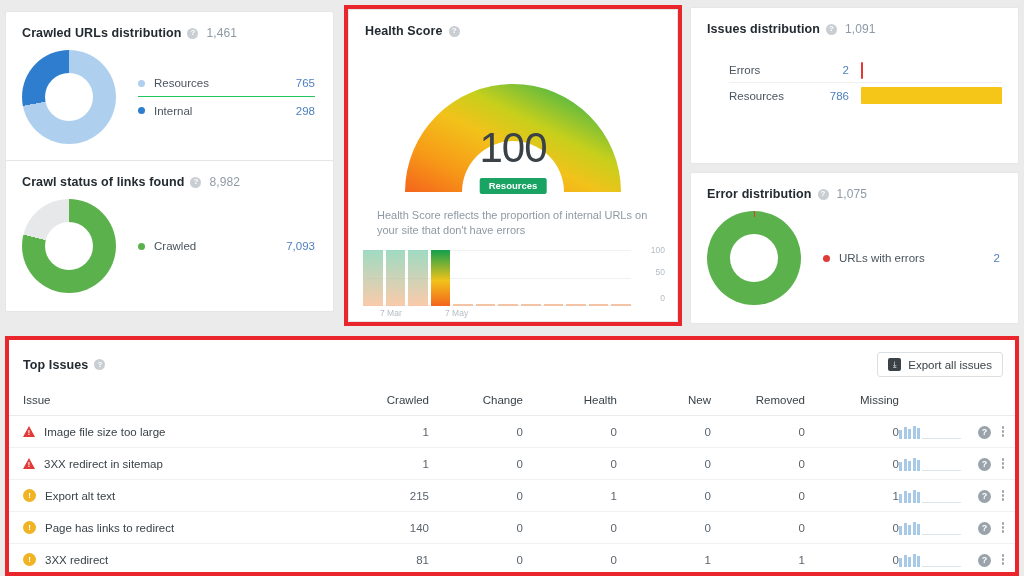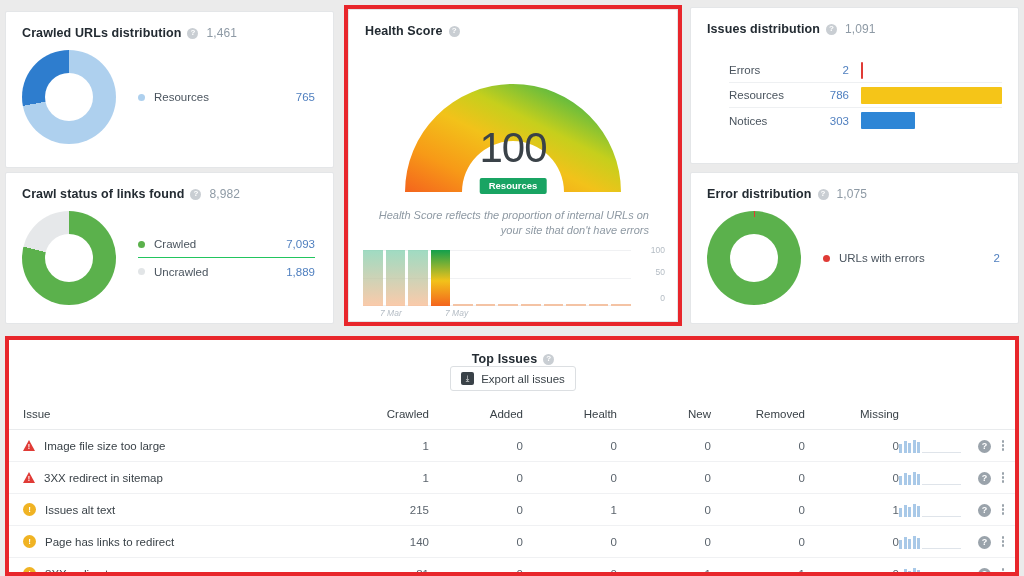--- a/index.html
+++ b/index.html
@@ -81,60 +81,58 @@
     font-family: "Liberation Sans", sans-serif;
   }
   .badge {
     position: absolute; left: 50%; top: 138px; transform: translateX(-50%);
     background: #19a463; color: #fff;
     font-size: 9.5px; font-weight: bold;
     padding: 2px 9px 3px 9px; border-radius: 2px;
     white-space: nowrap;
   }
   .hs-desc {
-    margin: 16px 28px 0 28px;
-    text-align: right;
+    margin: 16px 12px 0 28px;
+    text-align: left;
     font-size: 11px;
     line-height: 15px;
     color: #8e99a3;
-    font-style: italic;
   }
   .spark { position: relative; margin: 12px 12px 0 14px; height: 68px; }
   .spark-grid { position: absolute; left: 0; right: 34px; top: 0; bottom: 12px; }
   .spark-line { position: absolute; left: 0; right: 0; height: 1px; background: #f0f1f3; }
   .spark-axis {
     position: absolute; right: 0; width: 30px; text-align: right;
     font-size: 8.5px; color: #b4bcc4;
   }
   .spark-bars {
     position: absolute; left: 0; right: 34px; top: 0; bottom: 12px;
     display: flex; align-items: flex-end; gap: 3px;
   }
   .sbar { flex: 1 1 0; }
   .spark-xlabels { position: absolute; left: 0; right: 34px; bottom: -2px; height: 12px; }
-  .spark-xlabel { position: absolute; font-size: 8.5px; color: #b4bcc4; white-space: nowrap; font-style: italic; }
+  .spark-xlabel { position: absolute; font-size: 8.5px; color: #b4bcc4; white-space: nowrap; }
 
   
   .bars-body { padding: 14px 16px 0 16px; }
   .bar-row {
     display: flex; align-items: center; height: 25px;
     border-bottom: 1px solid #eef0f2; font-size: 11.5px;
   }
   .bar-row:last-child { border-bottom: none; }
   .bar-label { width: 72px; color: #4a545e; flex: 0 0 auto; }
   .bar-val { width: 48px; text-align: right; color: #4f7fbf; flex: 0 0 auto; margin-right: 12px; }
   .bar-track { flex: 1 1 auto; height: 17px; position: relative; }
   .bar-fill { position: absolute; left: 0; top: 0; bottom: 0; border-radius: 1px; }
 
   
   .ti-card { position: absolute; background: #fff; }
   .ti-head {
     display: flex; align-items: center; justify-content: space-between;
     padding: 12px 12px 0 14px;
-    flex-direction: column;
   }
   .export-btn {
     display: flex; align-items: center; gap: 7px;
     border: 1px solid #dcdfe2; border-radius: 3px;
     background: #fff; padding: 5px 10px;
     font-size: 11.5px; color: #3a4248; cursor: pointer;
     white-space: nowrap;
   }
   .export-ico {
     width: 13px; height: 13px; background: #3a4248; border-radius: 2px;
@@ -211,44 +209,44 @@
     <div class="donut-body">
       <div class="donut-wrap">
         <div class="donut" style="background: conic-gradient(#aed0ee 0deg 259deg, #2e7dce 259deg 360deg);"></div>
       </div>
       <div class="legend">
         <div class="legend-row">
           <span class="dot" style="background:#aed0ee"></span>
           <span class="legend-label">Resources</span>
           <span class="legend-val">765</span>
         </div>
+        <div class="legend-row">
+          <span class="dot" style="background:#2e7dce"></span>
+          <span class="legend-label">Internal</span>
+          <span class="legend-val">298</span>
+        </div>
       </div>
     </div>
   </div>
 
-  <div class="card" style="left:5px; top:172px; width:329px; height:152px;">
+  <div class="card" style="left:5px; top:160px; width:329px; height:152px;">
     <div class="card-title">
       <span>Crawl status of links found</span>
       <span class="help">?</span>
       <span class="count">8,982</span>
     </div>
     <div class="donut-body">
       <div class="donut-wrap">
         <div class="donut" style="background: conic-gradient(#5bb14c 0deg 284deg, #e6e8ea 284deg 360deg);"></div>
       </div>
       <div class="legend">
         <div class="legend-row">
           <span class="dot" style="background:#5bb14c"></span>
           <span class="legend-label">Crawled</span>
           <span class="legend-val">7,093</span>
-        </div>
-        <div class="legend-row">
-          <span class="dot" style="background:#e2e5e7"></span>
-          <span class="legend-label">Uncrawled</span>
-          <span class="legend-val">1,889</span>
         </div>
       </div>
     </div>
   </div>
 
   <div class="card hs-card" style="left:348px; top:9px; width:330px; height:313px;">
     <div class="card-title">
       <span>Health Score</span>
       <span class="help">?</span>
     </div>
@@ -323,27 +321,20 @@
           <span class="bar-fill" style="width:1.5px; background:#e03b36;"></span>
         </span>
       </div>
       <div class="bar-row">
         <span class="bar-label">Resources</span>
         <span class="bar-val">786</span>
         <span class="bar-track">
           <span class="bar-fill" style="width:100%; background:#f5c518;"></span>
         </span>
       </div>
-      <div class="bar-row">
-        <span class="bar-label">Notices</span>
-        <span class="bar-val">303</span>
-        <span class="bar-track">
-          <span class="bar-fill" style="width:38.5%; background:#2e86d6;"></span>
-        </span>
-      </div>
     </div>
   </div>
 
   <div class="card" style="left:690px; top:172px; width:329px; height:152px;">
     <div class="card-title">
       <span>Error distribution</span>
       <span class="help">?</span>
       <span class="count">1,075</span>
     </div>
     <div class="donut-body">
@@ -382,21 +373,21 @@
           <col style="width:94px">
         <col style="width:94px">
           <col style="width:62px">
           <col style="width:30px">
           <col style="width:24px">
       </colgroup>
       <thead>
         <tr>
           <th class="issue-h">Issue</th>
           <th>Crawled</th>
-          <th>Added</th>
+          <th>Change</th>
           <th>Health</th>
           <th>New</th>
           <th>Removed</th>
           <th>Missing</th>
           <th></th>
           <th></th>
           <th></th>
         </tr>
       </thead>
       <tbody>
@@ -452,21 +443,21 @@
             </span>
           </td>
           <td><span class="qmark">?</span></td>
           <td><span class="kebab"><span></span><span></span><span></span></span></td>
         </tr>
 
         <tr>
           <td class="issue-c">
             <span class="issue-cell">
               <span class="sev warn">!</span>
-              <span>Issues alt text</span>
+              <span>Export alt text</span>
             </span>
           </td>
           <td class="crawled-c">215</td>
           <td class="zero">0</td>
           <td class="up">1</td>
           <td class="zero">0</td>
           <td class="zero">0</td>
           <td class="down">1</td>
           <td class="mini">
             <span class="mini-wrap">

